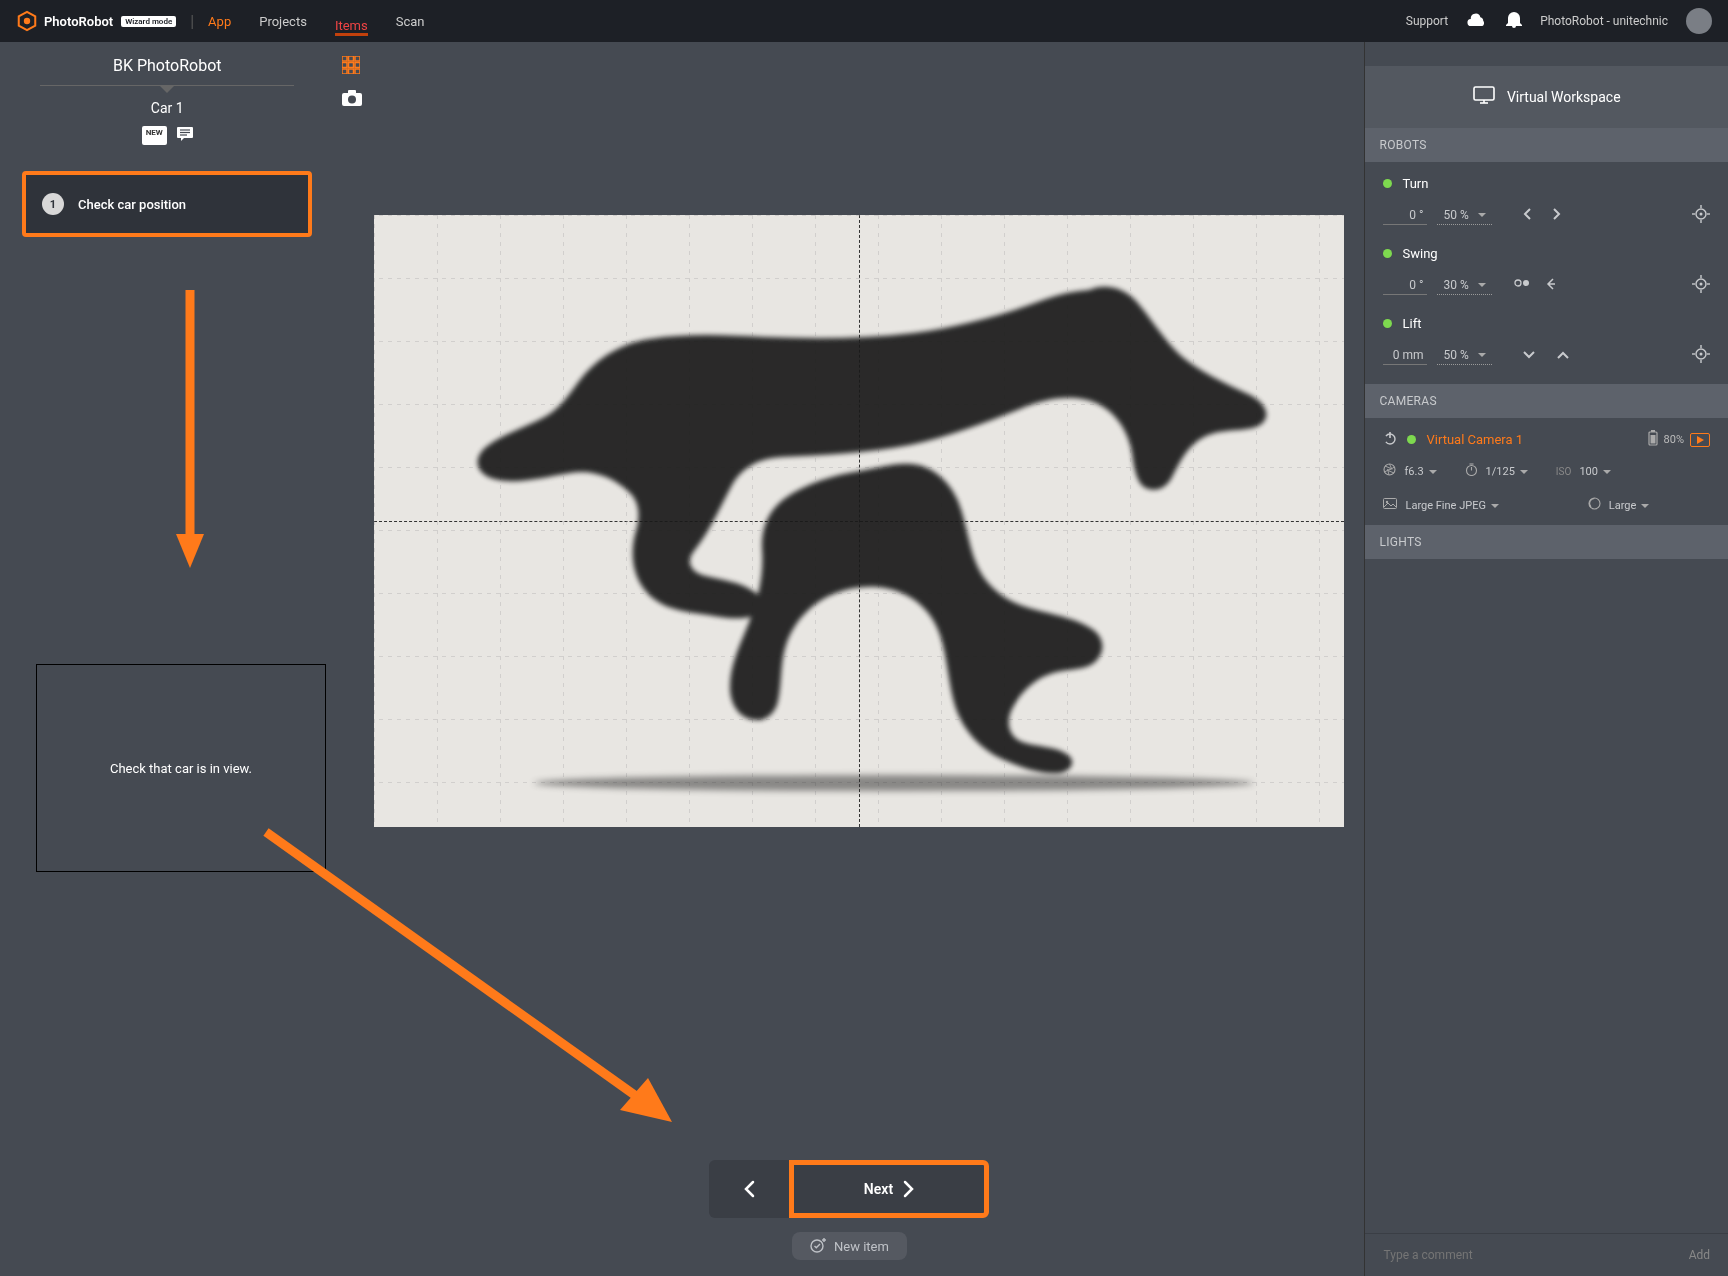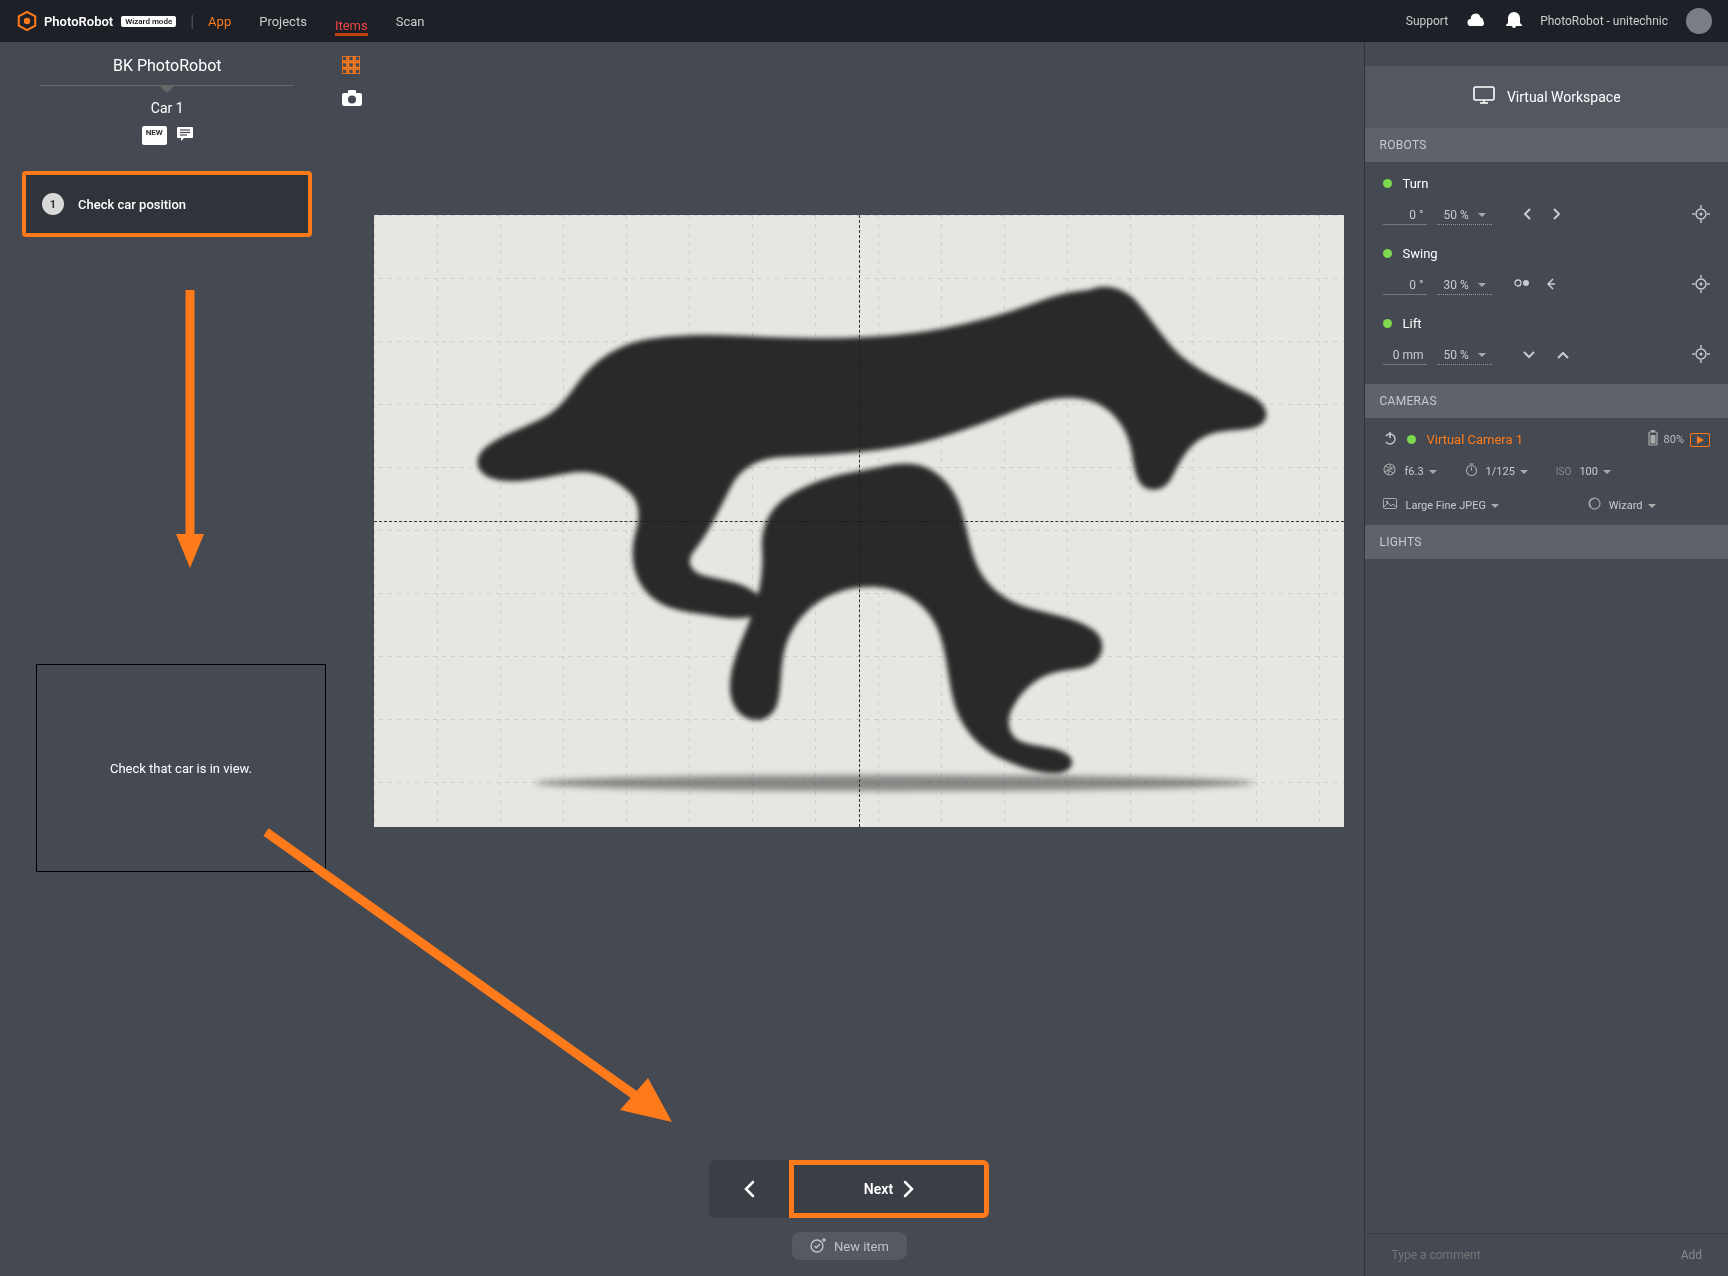--- a/index.html
+++ b/index.html
@@ -81,21 +81,21 @@
 
 .camera-row { padding: 12px 18px; }
 .camera-title { display: flex; align-items: center; gap: 10px; font-size: 13px; }
 .camera-name { color: #ff7a1a; }
 .camera-battery { margin-left: auto; font-size: 11px; color: #bbb; display: flex; align-items: center; gap: 6px; }
 .live-badge { width: 20px; height: 14px; border: 1.5px solid #ff7a1a; border-radius: 2px; display: flex; align-items: center; justify-content: center; }
 .camera-settings { display: flex; flex-wrap: wrap; gap: 18px 28px; margin-top: 14px; font-size: 11px; color: #c8cacd; }
 .cam-setting { display: flex; align-items: center; gap: 8px; }
 .cam-setting-label { color: #888; font-size: 10px; }
 
-.comment-area { margin-top: auto; padding: 14px 26px; display: flex; align-items: center; gap: 12px; border-top: 1px solid #3a3e45; }
+.comment-area { margin-top: auto; padding: 14px 18px; display: flex; align-items: center; gap: 12px; border-top: 1px solid #3a3e45; }
 .comment-input { flex: 1; background: transparent; border: none; color: #888; font-size: 12px; outline: none; }
 .comment-add { color: #888; font-size: 12px; cursor: pointer; }
 
 .caret-down::after { content: ''; display: inline-block; width: 0; height: 0; border-left: 4px solid transparent; border-right: 4px solid transparent; border-top: 4px solid #aaa; margin-left: 5px; vertical-align: middle; }
 
 
 .horse-svg { position: absolute; left: 90px; top: 30px; width: 830px; height: 560px; }
 </style>
 </head>
 <body>
@@ -390,21 +390,21 @@
                 <circle cx="4" cy="4" r="1.2" fill="#aaa"></circle>
                 <path d="M1 9 L5 5 L8 8 L10 6 L13 9" stroke="#aaa" stroke-width="1" fill="none"></path>
               </svg></span>
           <span class="caret-down">Large Fine JPEG</span>
         </div>
         <div class="cam-setting">
           <span><svg width="13" height="13" viewBox="0 0 13 13">
                 <circle cx="6.5" cy="6.5" r="5.5" fill="none" stroke="#aaa" stroke-width="1.1"></circle>
                 <path d="M3 10 A5 5 0 0 1 6.5 1.5" stroke="#aaa" stroke-width="1.1" fill="none"></path>
               </svg></span>
-          <span class="caret-down">Wizard</span>
+          <span class="caret-down">Large</span>
         </div>
       </div>
     </div>
 
     <div class="section-header">LIGHTS</div>
 
     <div class="comment-area">
       <input class="comment-input" placeholder="Type a comment" style="">
       <span class="comment-add">Add</span>
     </div>

